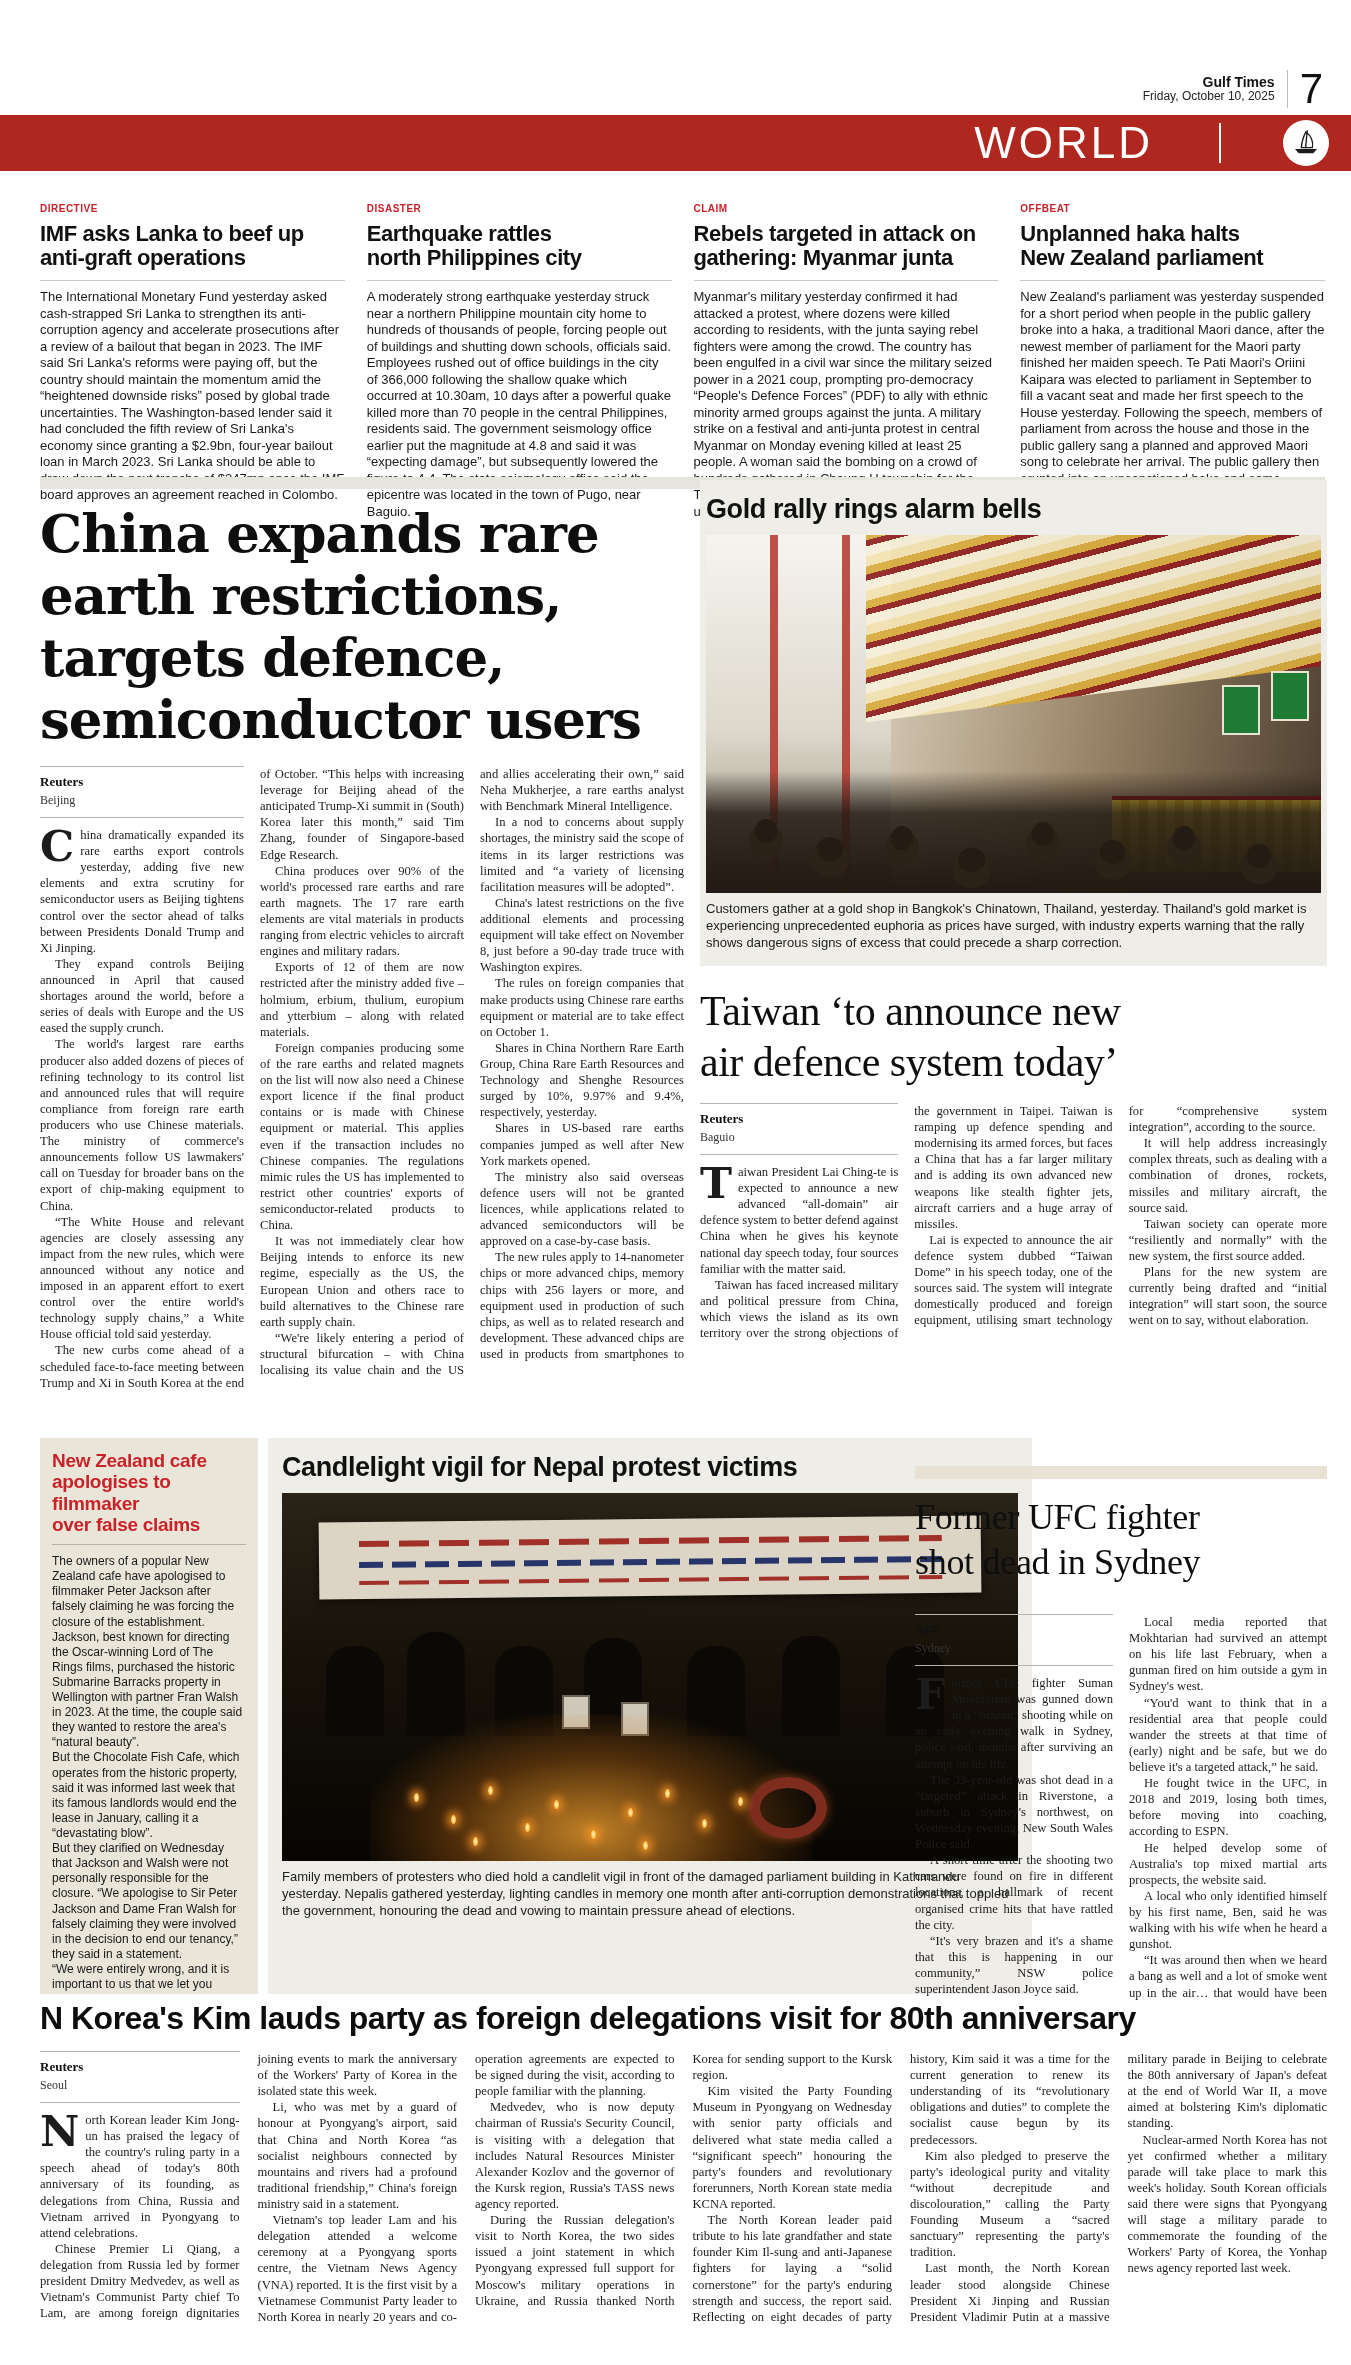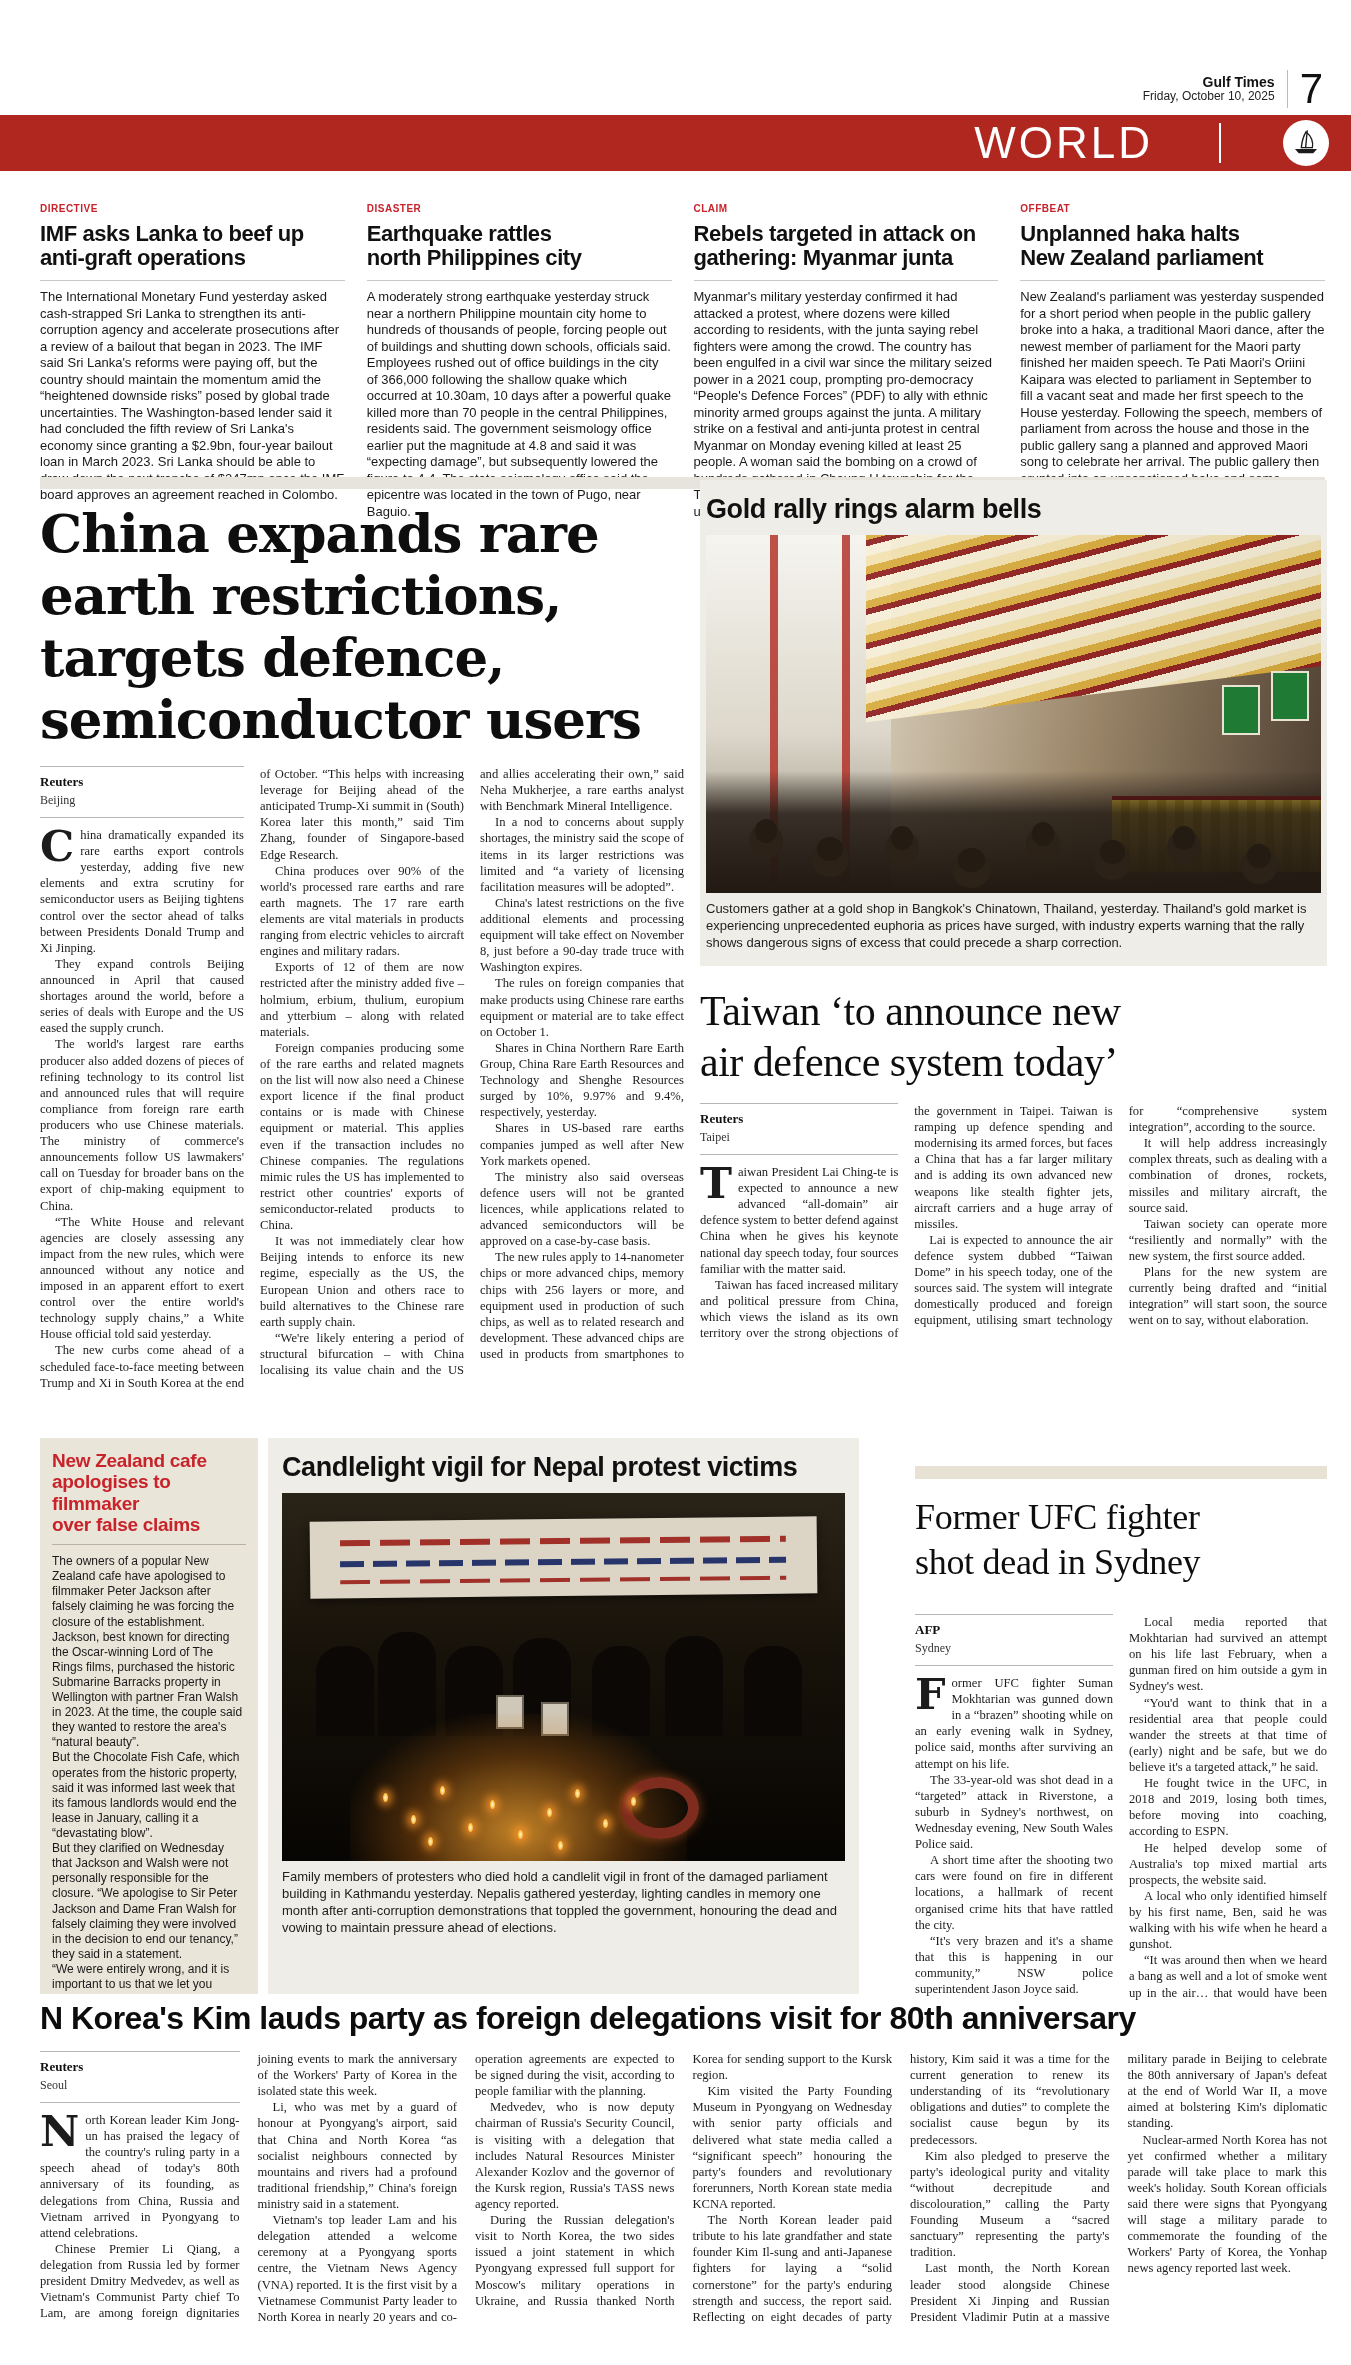--- a/index.html
+++ b/index.html
@@ -87,21 +87,21 @@
   .taiwan{margin-top:20px;}
   .taiwan .serif-head{font-size:42px;line-height:1.23;letter-spacing:-.5px;}
   .taiwan .cols{height:346px;margin-top:14px;}
   
   .nzbox{position:absolute;left:40px;top:1438px;width:218px;height:556px;background:#eae5d9;
       padding:12px 12px;box-sizing:border-box;overflow:hidden;}
   .nz-head{color:#c8232a;font-weight:bold;font-size:19px;line-height:1.12;letter-spacing:-.3px;white-space:pre-line;}
   .nz-rule{height:1px;background:#b9b2a2;margin:9px 0;}
   .nz-body{font-size:12px;line-height:1.26;color:#1a1a1a;}
   .nz-body p{margin:0;}
-  .nepalbox{position:absolute;left:268px;top:1438px;width:591px;height:556px;background:#efede7;
+  .nepalbox{position:absolute;left:268px;top:1438px;width:764px;height:556px;background:#efede7;
       padding:12px 14px;box-sizing:border-box;}
   .ufc{position:absolute;left:915px;top:1466px;width:412px;}
   .ufc-topband{height:13px;background:#e7e2d4;margin-bottom:16px;}
   .ufc .serif-head{font-size:36px;line-height:1.25;letter-spacing:-.3px;}
   .ufc .cols{height:400px;margin-top:29px;}
   
   .nkorea{position:absolute;left:40px;top:2000px;width:1287px;}
   .nk-head{font-weight:bold;font-size:32px;letter-spacing:-.5px;color:#0d0d0d;white-space:nowrap;}
   .nkorea .cols{height:292px;margin-top:14px;}
 </style>
@@ -216,21 +216,21 @@
       </div>
       <div class="caption">Customers gather at a gold shop in Bangkok's Chinatown, Thailand, yesterday. Thailand's gold market is experiencing unprecedented euphoria as prices have surged, with industry experts warning that the rally shows dangerous signs of excess that could precede a sharp correction.</div>
     </div>
 
     <div class="taiwan">
       <div class="serif-head light">Taiwan ‘to announce new
 air defence system today’</div>
       <div class="cols c3 drop">
         <div class="byline">
           <div class="src">Reuters</div>
-          <div class="loc">Taipei</div>
+          <div class="loc">Baguio</div>
         </div>
       <p>Taiwan President Lai Ching-te is expected to announce a new advanced “all-domain” air defence system to better defend against China when he gives his keynote national day speech today, four sources familiar with the matter said.</p>
           <p>Taiwan has faced increased military and political pressure from China, which views the island as its own territory over the strong objections of the government in Taipei. Taiwan is ramping up defence spending and modernising its armed forces, but faces a China that has a far larger military and is adding its own advanced new weapons like stealth fighter jets, aircraft carriers and a huge array of missiles.</p>
           <p>Lai is expected to announce the air defence system dubbed “Taiwan Dome” in his speech today, one of the sources said. The system will integrate domestically produced and foreign equipment, utilising smart technology for “comprehensive system integration”, according to the source.</p>
           <p>It will help address increasingly complex threats, such as dealing with a combination of drones, rockets, missiles and military aircraft, the source said.</p>
           <p>Taiwan society can operate more “resiliently and normally” with the new system, the first source added.</p>
           <p>Plans for the new system are currently being drafted and “initial integration” will start soon, the source went on to say, without elaboration.</p>
         </div>
     </div>
   </div>

